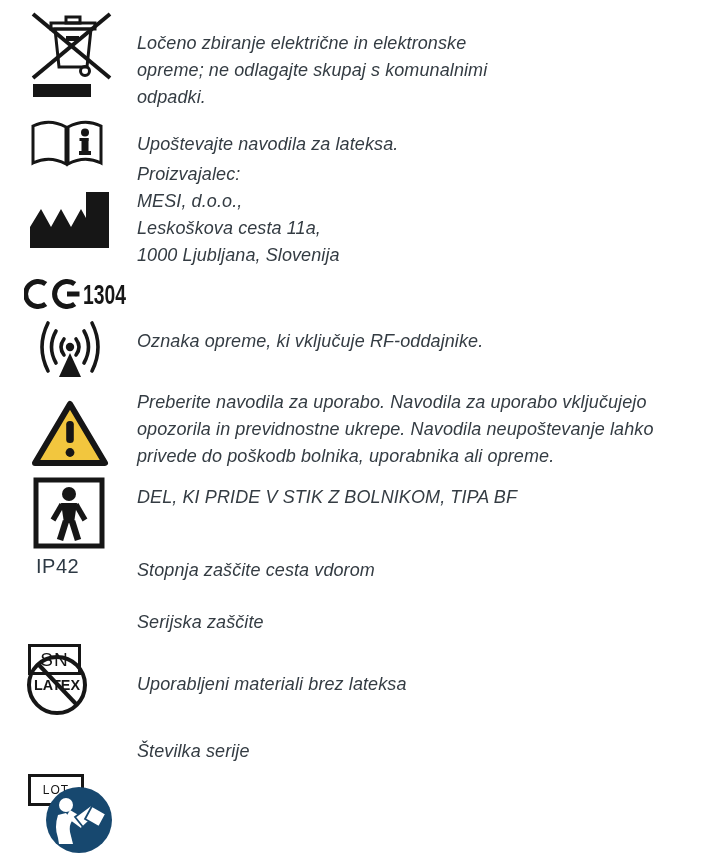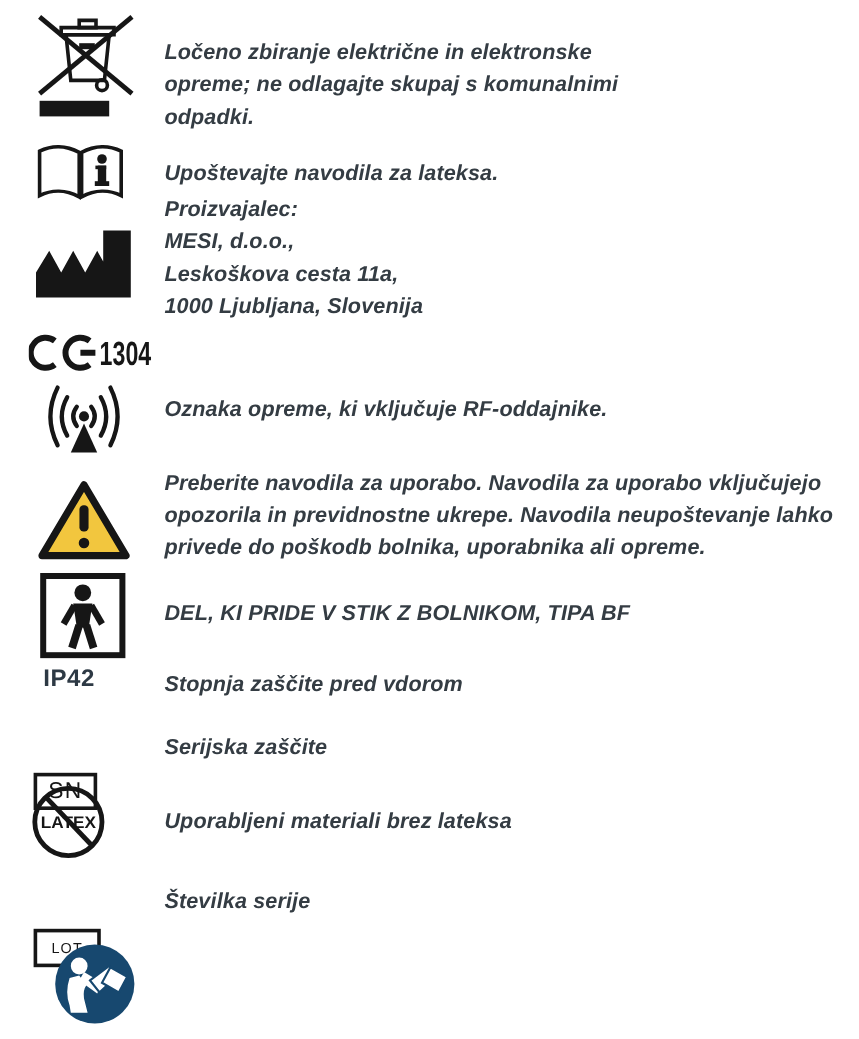--- a/index.html
+++ b/index.html
@@ -5,24 +5,24 @@
   html,body{margin:0;padding:0}
   body{
     width:716px;height:866px;position:relative;overflow:hidden;
     background:#ffffff;font-family:"Liberation Sans",sans-serif;
   }
   .page{position:absolute;inset:0}
   .icon{position:absolute;display:block}
   .desc{
     position:absolute;left:137px;width:575px;
     font-style:italic;font-size:18px;line-height:27px;
-    color:#343c43;white-space:pre-line;letter-spacing:.1px;font-weight:bold;
+    color:#343c43;white-space:pre-line;letter-spacing:.1px;
   }
   .symtext{
-    position:absolute;font-size:20px;font-weight:700;
+    position:absolute;font-size:20px;font-weight:400;
     color:#2d3944;letter-spacing:.5px;
   }
   .symbox{
     position:absolute;border:3.5px solid #161616;background:#fff;
     display:flex;align-items:center;justify-content:center;
     font-weight:normal;color:#161616;letter-spacing:1px;margin-top:40px;
   }
 </style>
 </head>
 <body>
@@ -107,24 +107,24 @@
     <polygon points="28,26 44,26 41,46 31,46" fill="#161616"></polygon>
     <g stroke="#161616" stroke-width="5.5">
       <line x1="29" y1="27.5" x2="20" y2="43"></line>
       <line x1="43" y1="27.5" x2="52" y2="43"></line>
     </g>
     <g stroke="#161616" stroke-width="6.5">
       <line x1="33" y1="44" x2="27" y2="63"></line>
       <line x1="39" y1="44" x2="45" y2="63"></line>
     </g>
   </svg>
-  <div class="desc" style="top:498px">DEL, KI PRIDE V STIK Z BOLNIKOM, TIPA BF</div>
+  <div class="desc" style="top:484px">DEL, KI PRIDE V STIK Z BOLNIKOM, TIPA BF</div>
 
   <div class="symtext" style="left:36px;top:555px">IP42</div>
-  <div class="desc" style="top:557px">Stopnja zaščite pred vdorom</div>
+  <div class="desc" style="top:557px">Stopnja zaščite cesta vdorom</div>
 
   <div class="symbox" style="left:28px;top:604px;width:47px;height:25px;font-size:19px">SN</div>
   <div class="desc" style="top:609px">Serijska zaščite</div>
 
   <svg class="icon" style="left:26px;top:654px" width="62" height="62" viewBox="0 0 62 62">
     <circle cx="31" cy="31" r="28" fill="none" stroke="#161616" stroke-width="4"></circle>
     <text x="31" y="36" text-anchor="middle" font-size="14" font-weight="bold" fill="#161616" font-family="Liberation Sans, sans-serif" textLength="46" lengthAdjust="spacingAndGlyphs">LATEX</text>
     <line x1="12" y1="10" x2="51" y2="51" stroke="#161616" stroke-width="4"></line>
   </svg>
   <div class="desc" style="top:671px">Uporabljeni materiali brez lateksa</div>

